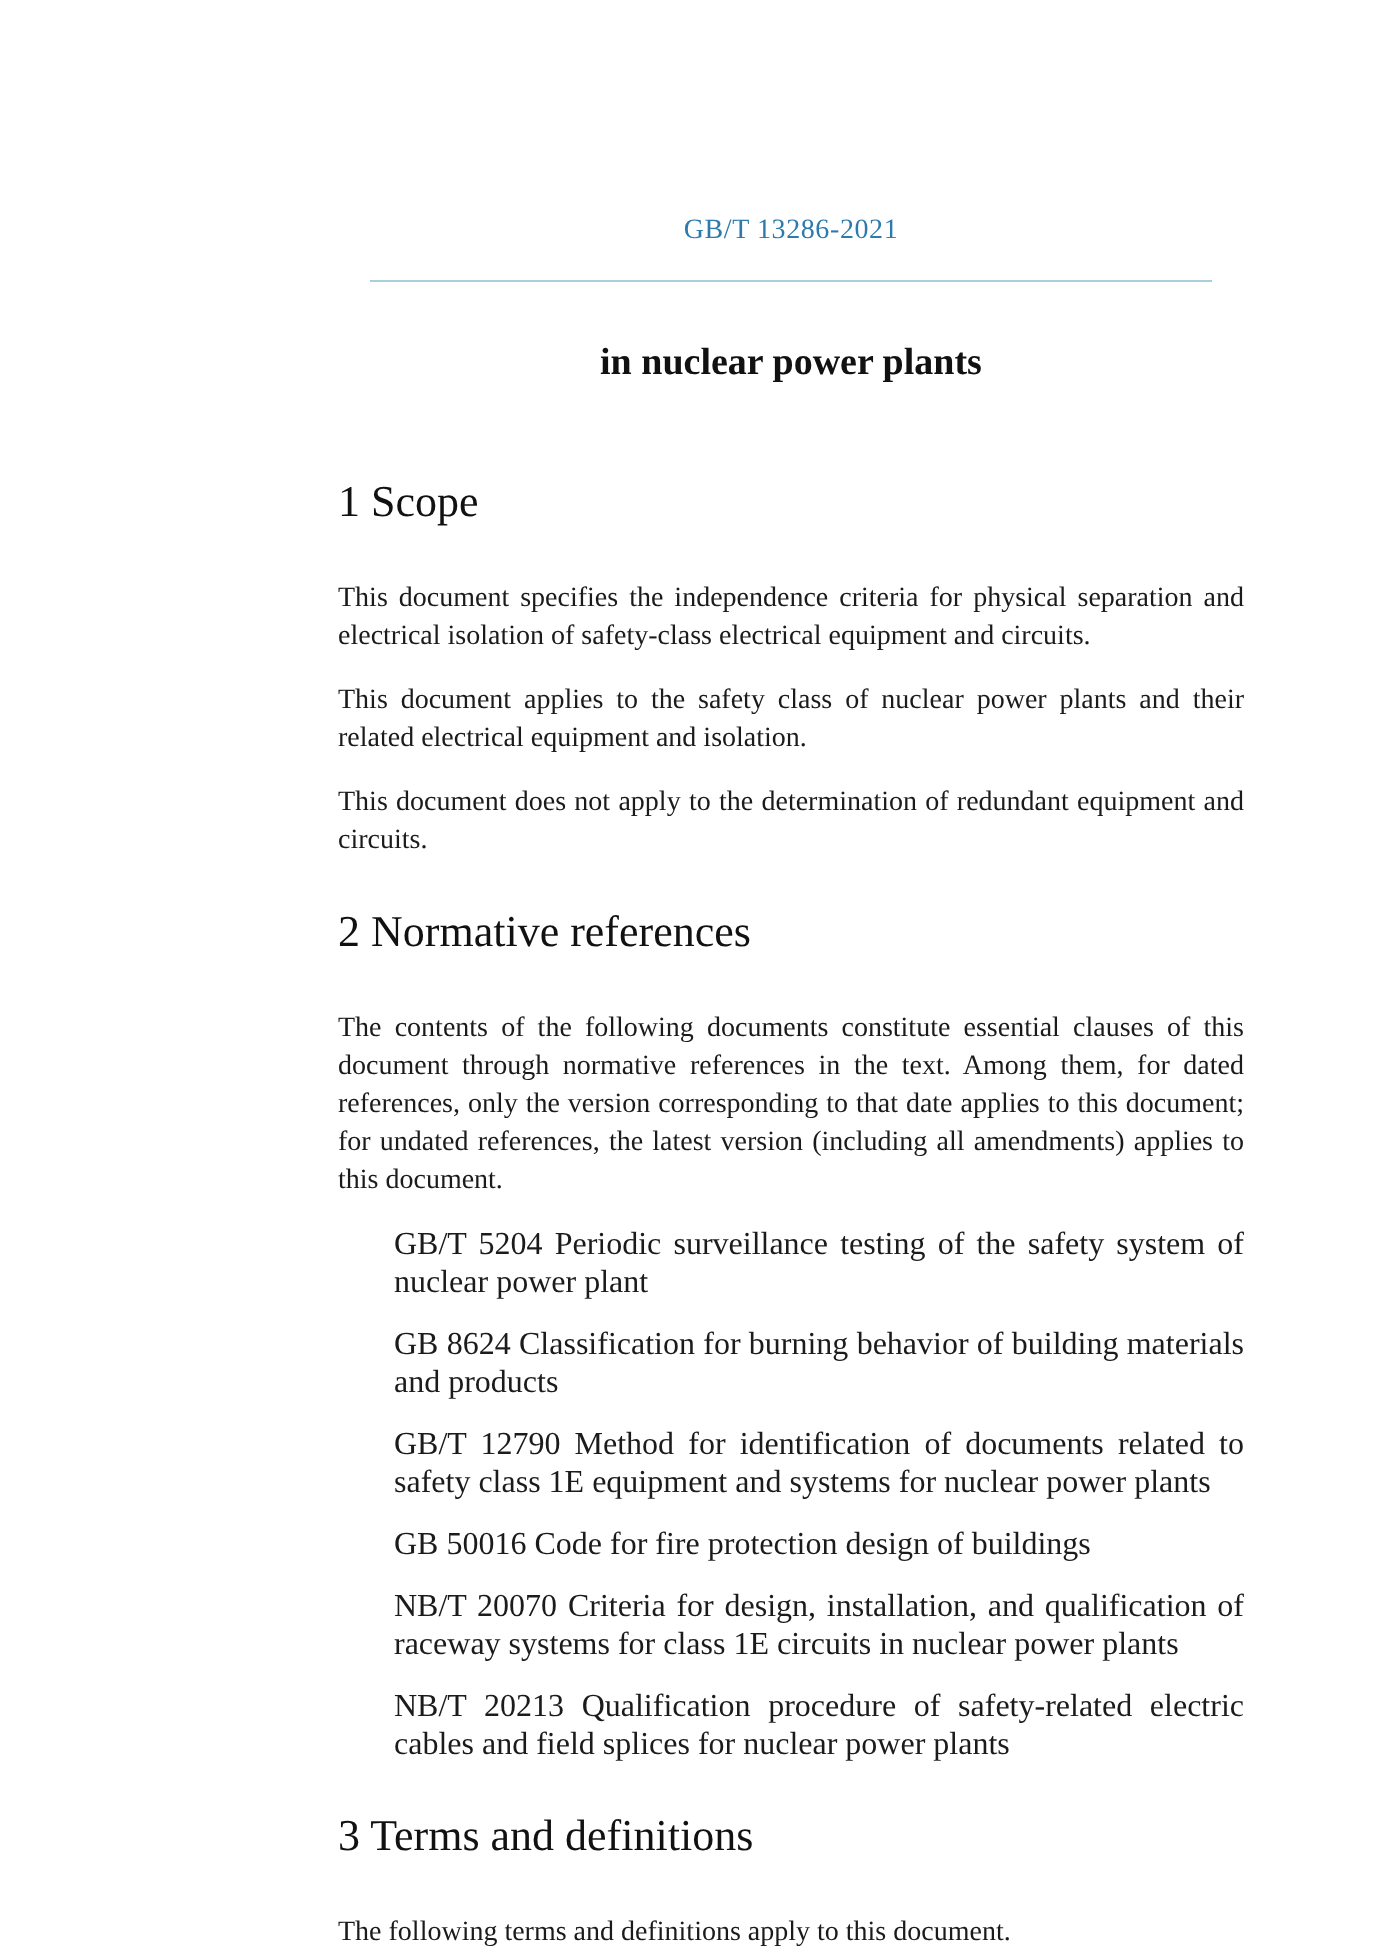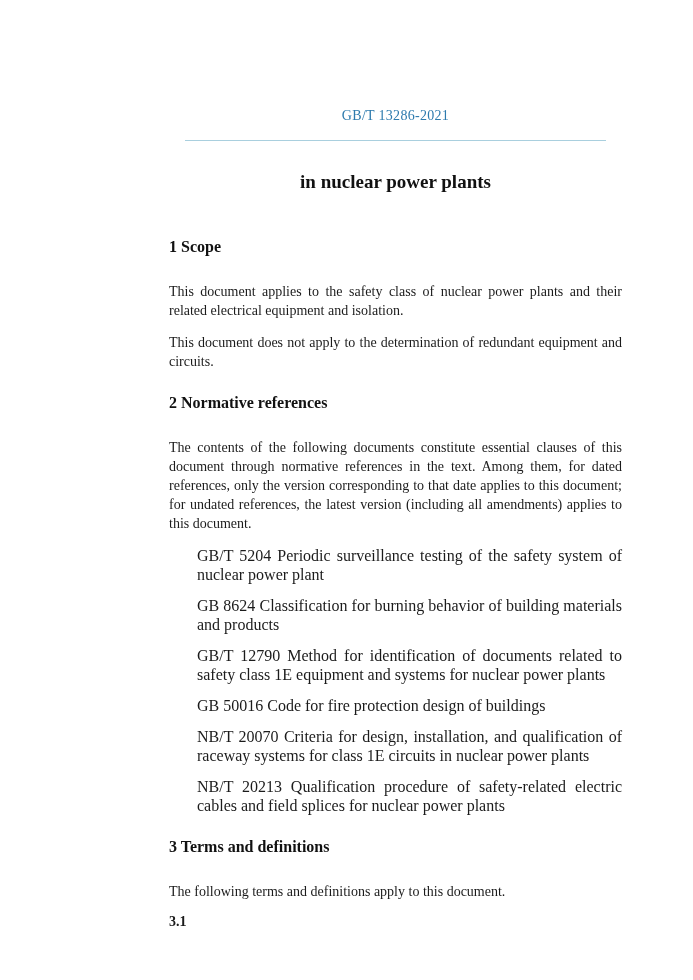--- a/index.html
+++ b/index.html
@@ -30,22 +30,22 @@
   .doc-title {
     margin: 21px 0 36px;
     text-align: center;
     font-size: 19px;
     font-weight: bold;
     line-height: 40px;
     color: #111111;
   }
   .title-line { display: block; }
   h2.section-heading {
-    font-size: 16px;
-    font-weight: bold;
+    font-size: 22px;
+    font-weight: normal;
     color: #111111;
     margin: 23px 0 26px;
   }
   p.body-para {
     font-size: 14px;
     line-height: 19px;
     text-align: justify;
     margin: 13px 0;
   }
   p.ref-para {
@@ -98,20 +98,21 @@
     <div class="doc-number">GB/T 13286-2021</div>
     <hr class="header-rule">
   </header>
 
   <h1 class="doc-title">
     <span class="title-line">in nuclear power plants</span>
   </h1>
 
   <section>
     <h2 class="section-heading">1 Scope</h2>
+    <p class="body-para">This document specifies the independence criteria for physical separation and electrical isolation of safety-class electrical equipment and circuits.</p>
     <p class="body-para">This document applies to the safety class of nuclear power plants and their related electrical equipment and isolation.</p>
     <p class="body-para">This document does not apply to the determination of redundant equipment and circuits.</p>
   </section>
 
   <section>
     <h2 class="section-heading">2 Normative references</h2>
     <p class="body-para">The contents of the following documents constitute essential clauses of this document through normative references in the text. Among them, for dated references, only the version corresponding to that date applies to this document; for undated references, the latest version (including all amendments) applies to this document.</p>
     <p class="ref-para">GB/T 5204 Periodic surveillance testing of the safety system of nuclear power plant</p>
     <p class="ref-para">GB 8624 Classification for burning behavior of building materials and products</p>
     <p class="ref-para">GB/T 12790 Method for identification of documents related to safety class 1E equipment and systems for nuclear power plants</p>

